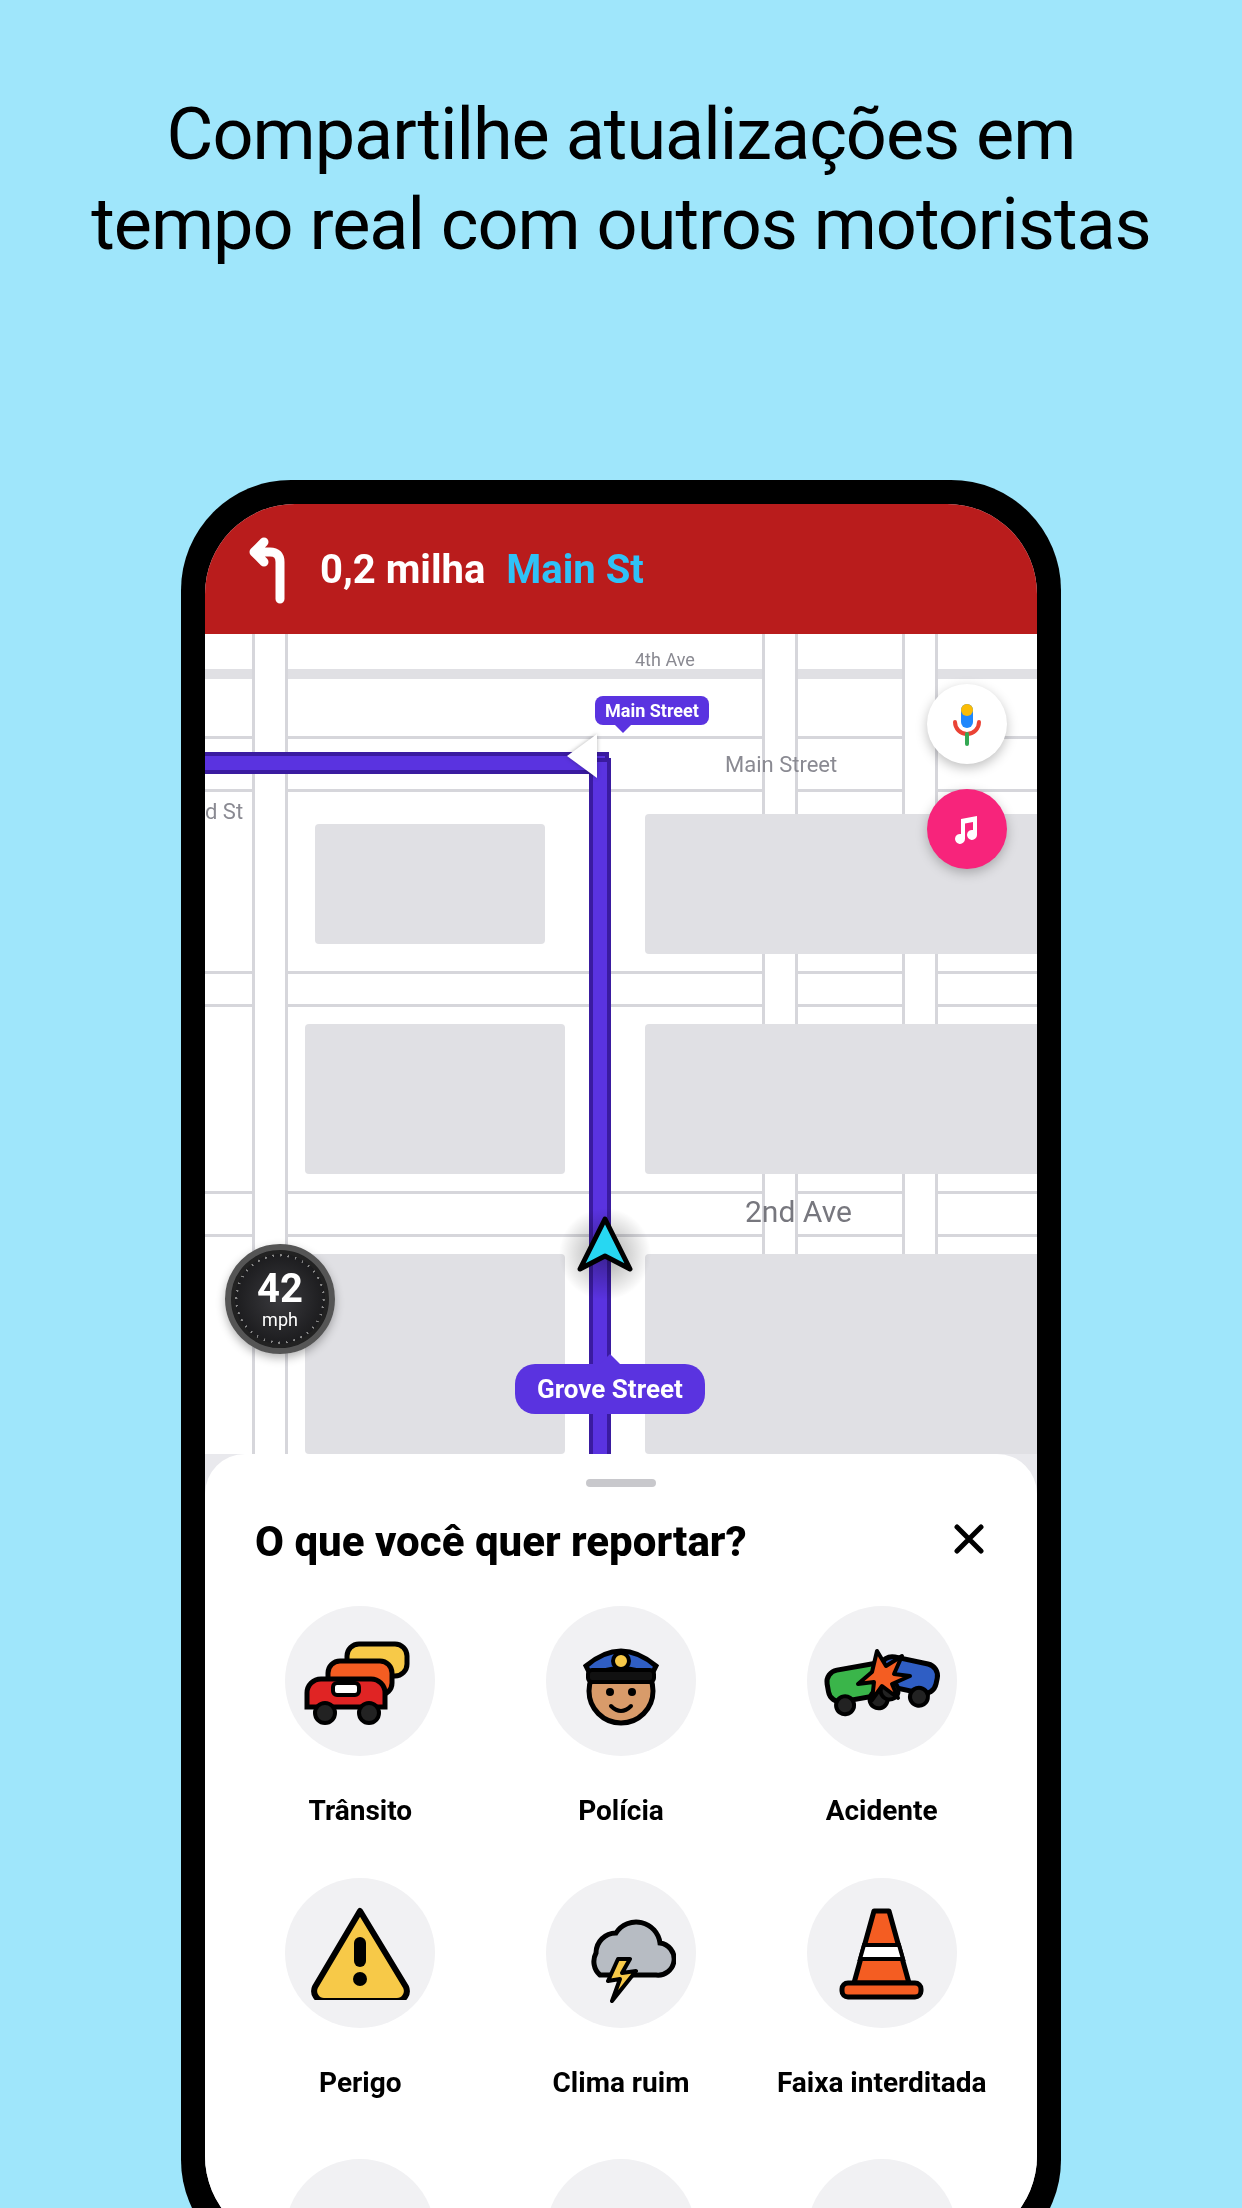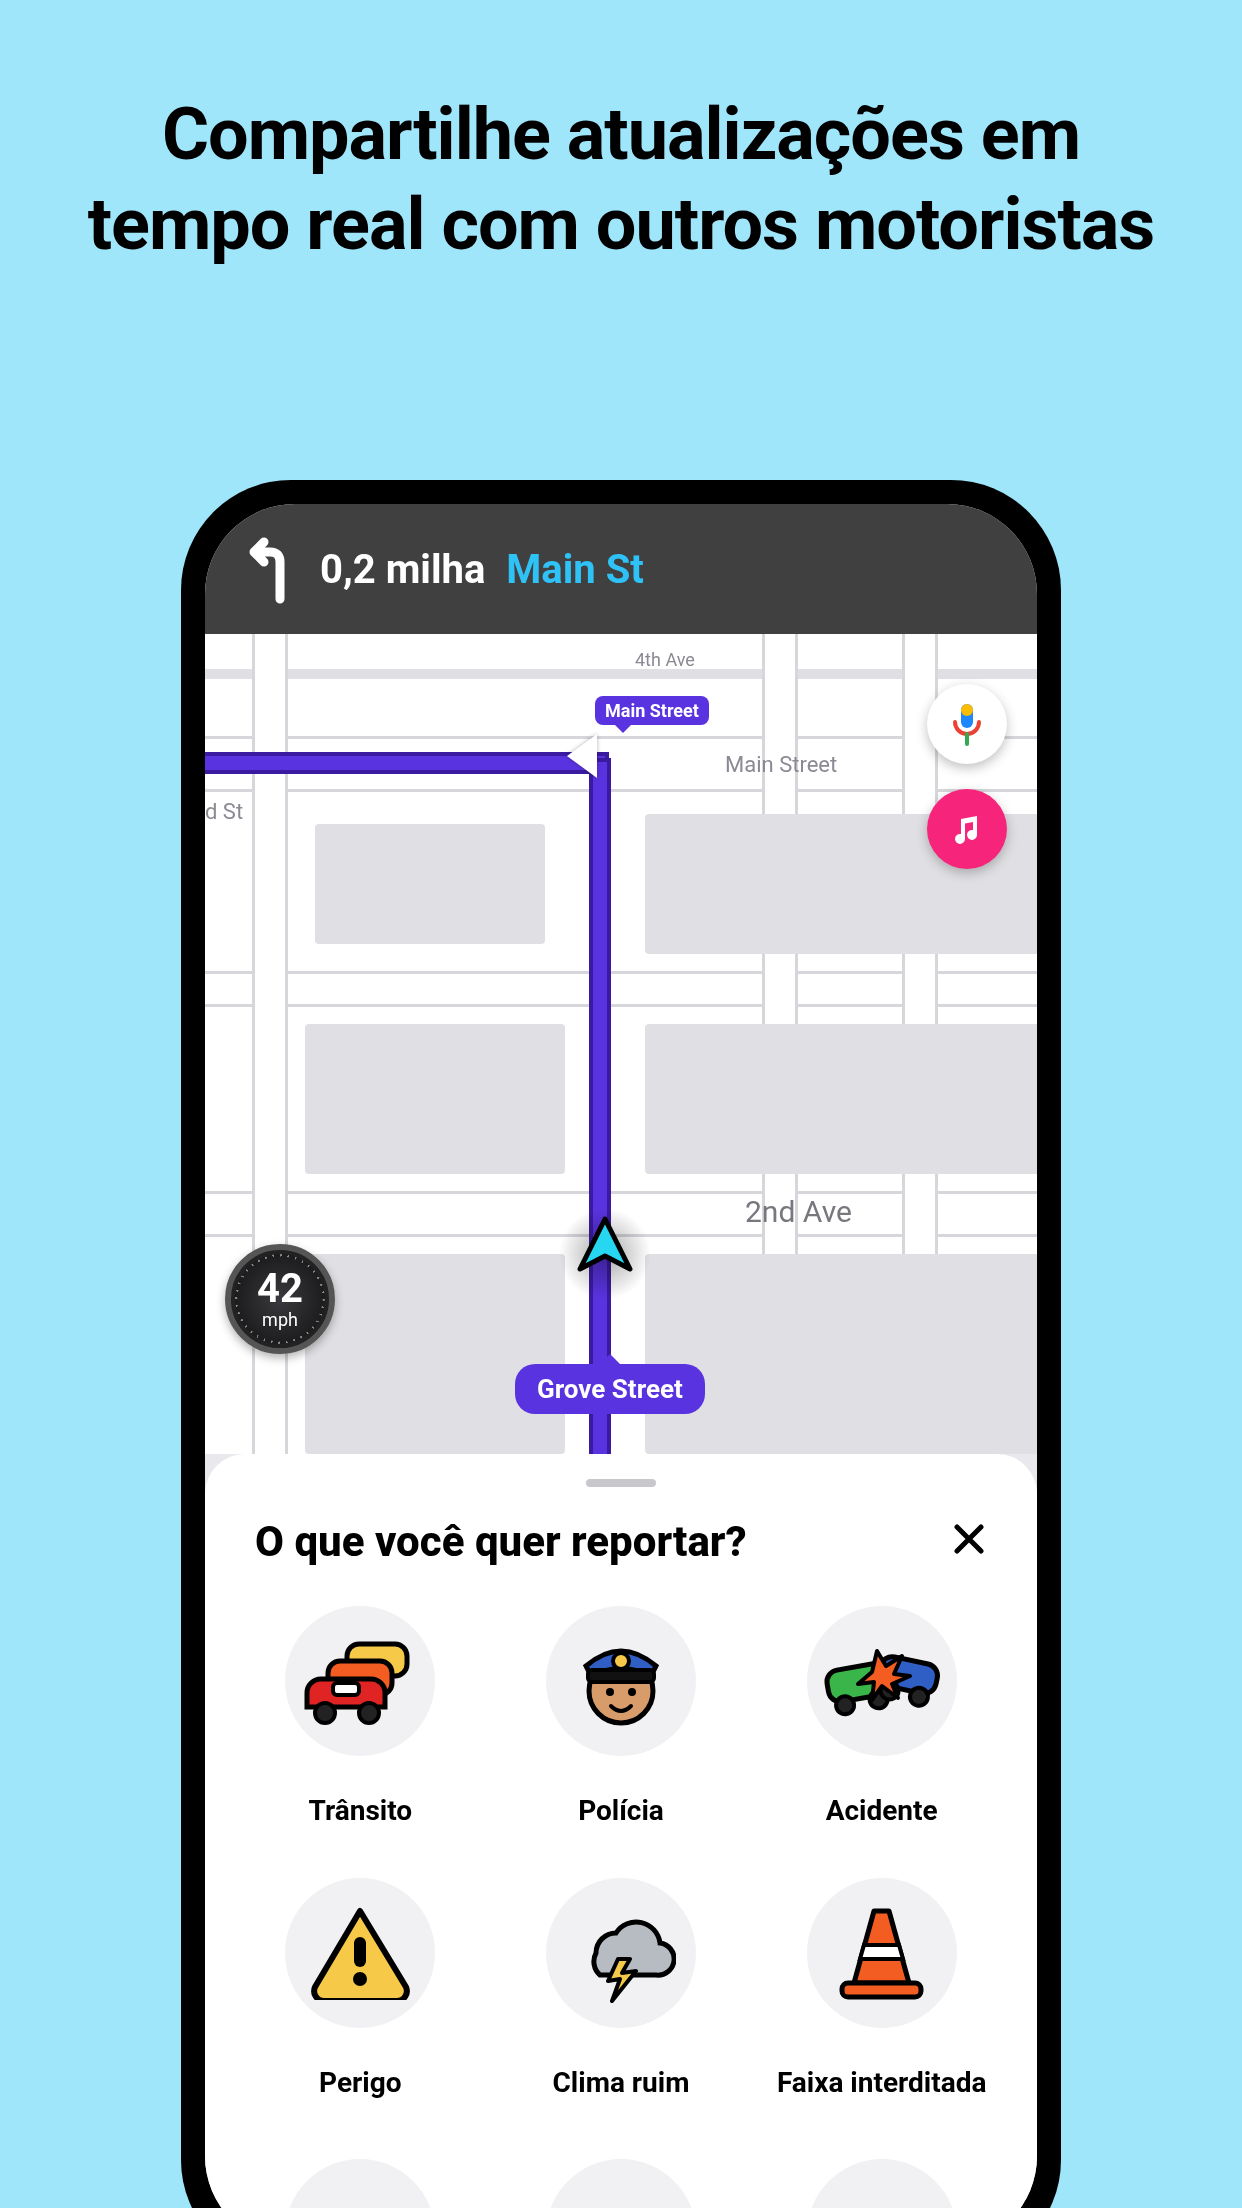--- a/index.html
+++ b/index.html
@@ -7,21 +7,21 @@
     width: 1242px;
     height: 2208px;
     background: #9FE6FB;
     font-family: -apple-system, BlinkMacSystemFont, "Segoe UI", Roboto, Helvetica, Arial, sans-serif;
     position: relative;
     overflow: hidden;
   }
   .headline {
     text-align: center;
     font-size: 72px;
-    font-weight: 700;
+    font-weight: 400;
     color: #000;
     padding: 90px 60px 40px;
     line-height: 1.25;
     letter-spacing: -1px;
   }
   .phone {
     position: absolute;
     left: 50%;
     transform: translateX(-50%);
     top: 480px;
@@ -34,21 +34,21 @@
   .screen {
     width: 100%;
     height: 100%;
     background: #e9e9ed;
     border-radius: 90px;
     overflow: hidden;
     position: relative;
   }
   
   .navbar {
-    background: #404040;
+    background: #b91c1c;
     color: #fff;
     height: 130px;
     display: flex;
     align-items: center;
     padding: 0 35px;
     gap: 20px;
   }
   .turn-arrow {
     width: 60px;
     height: 70px;

